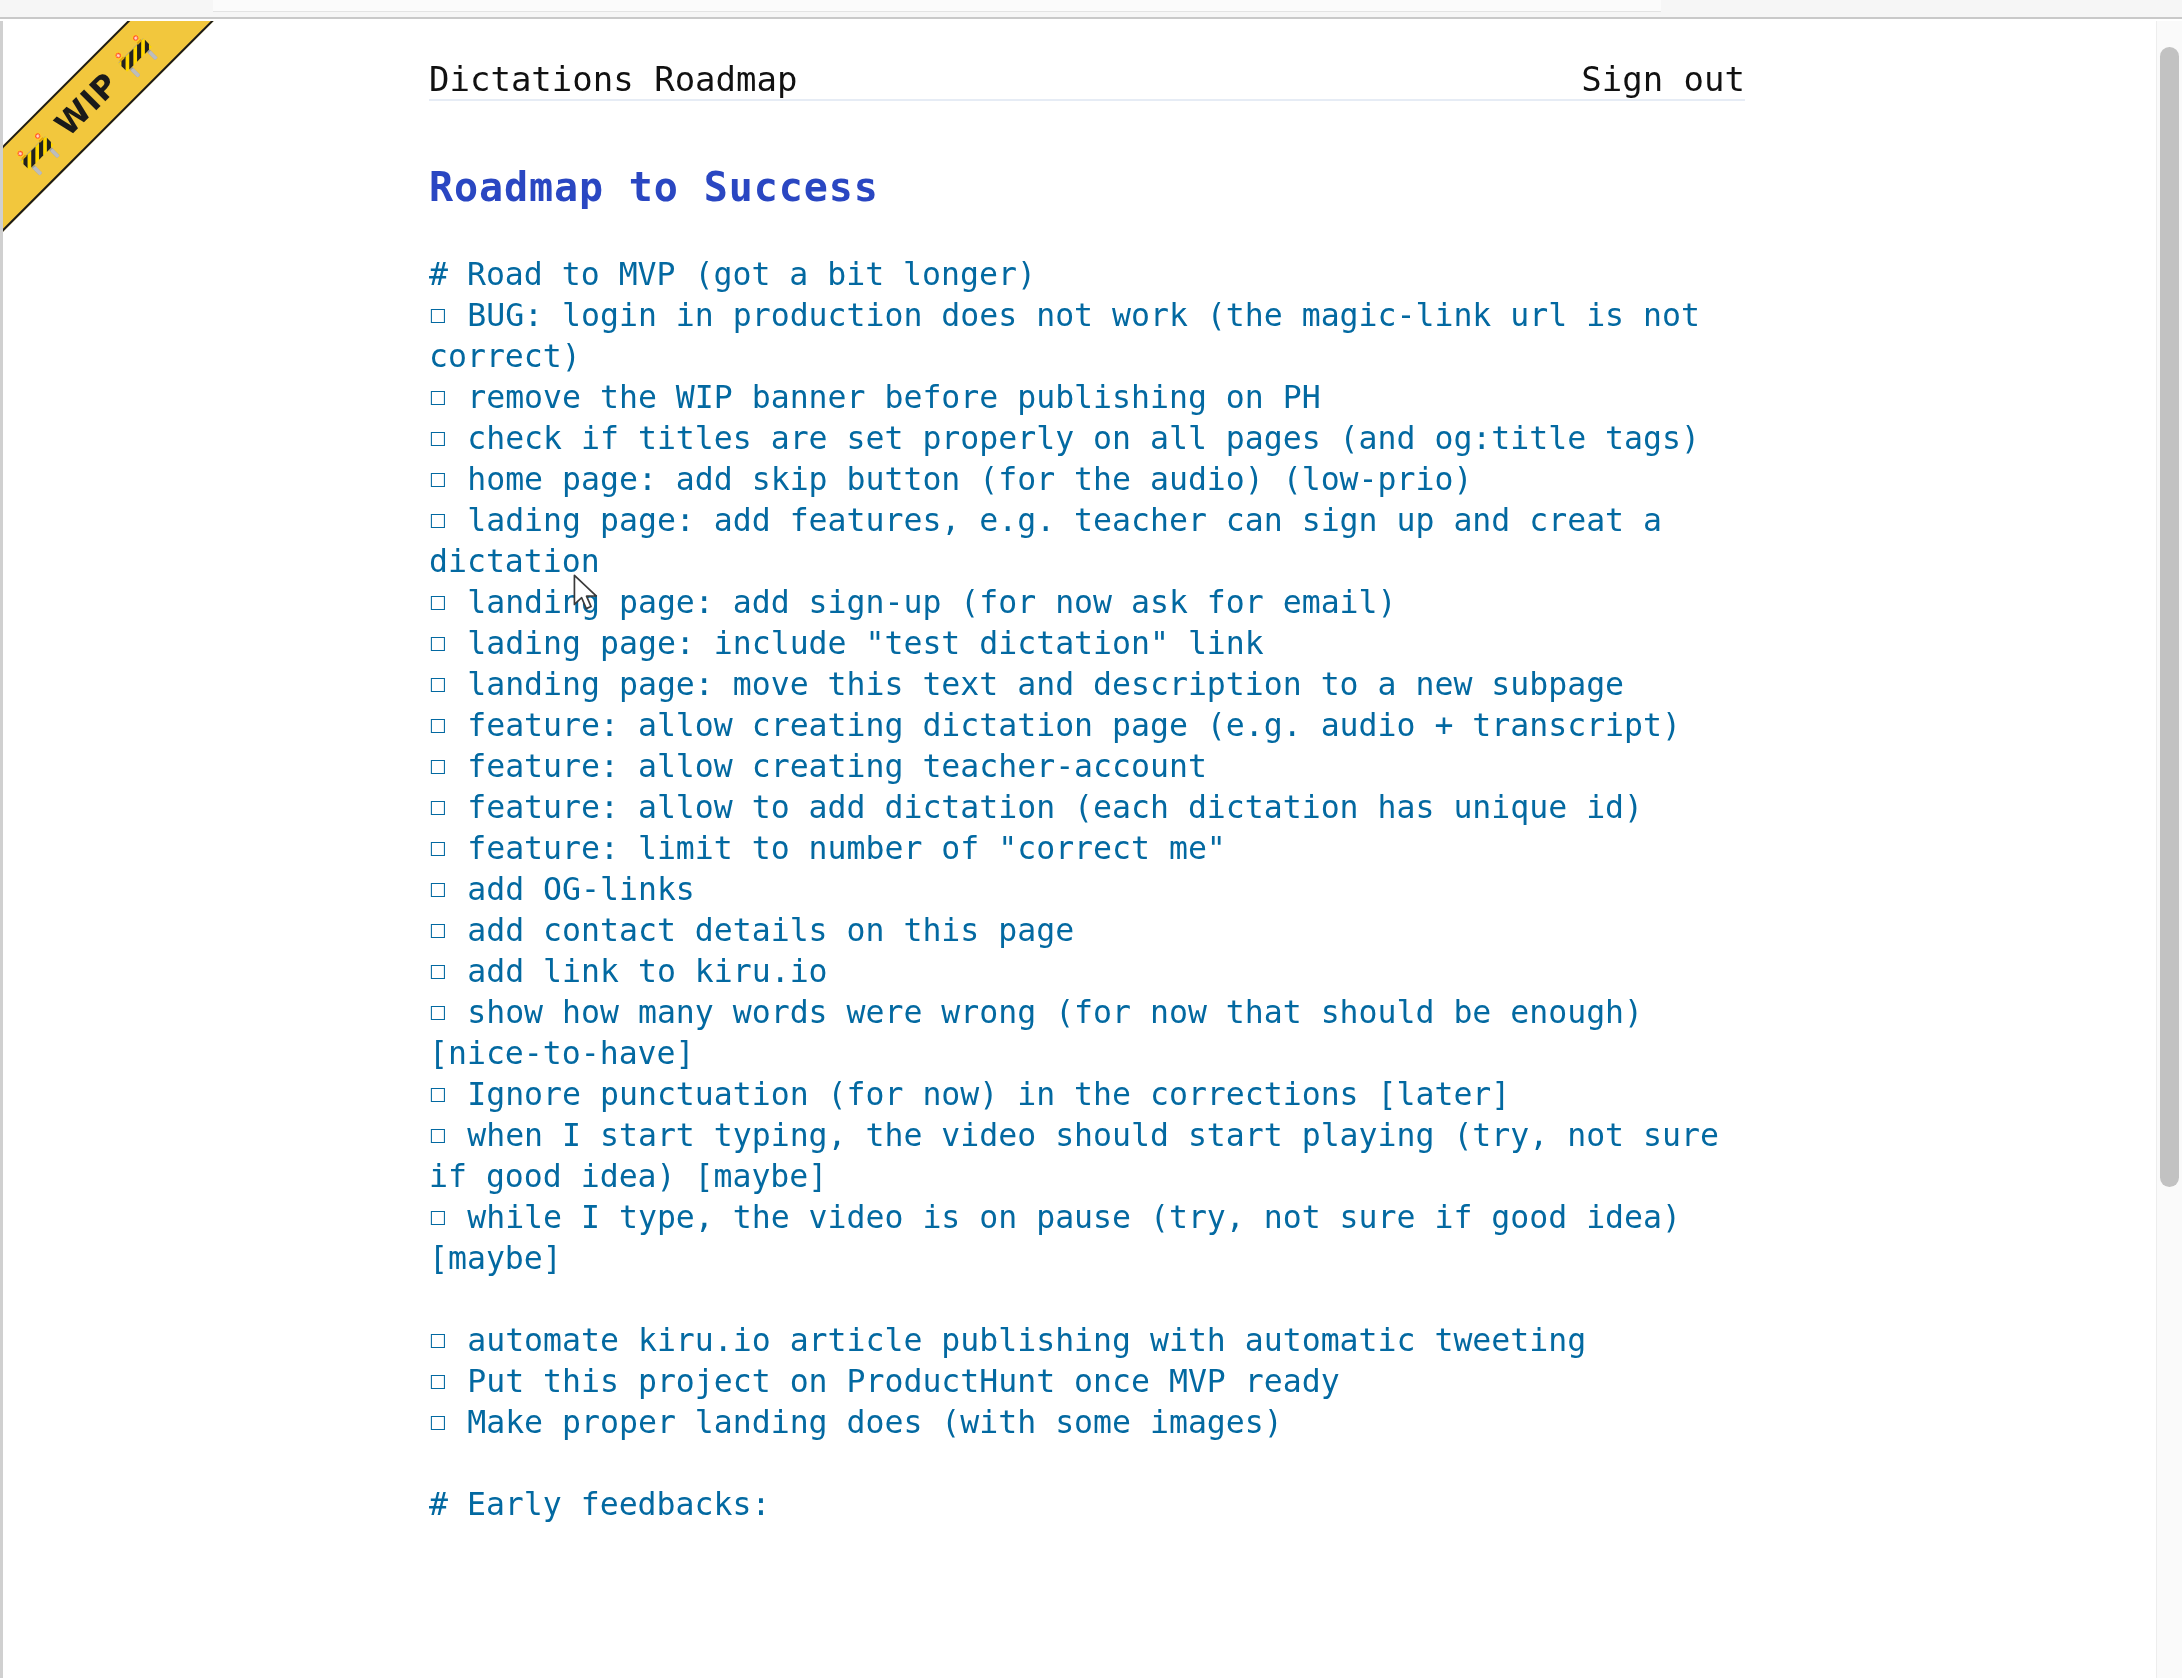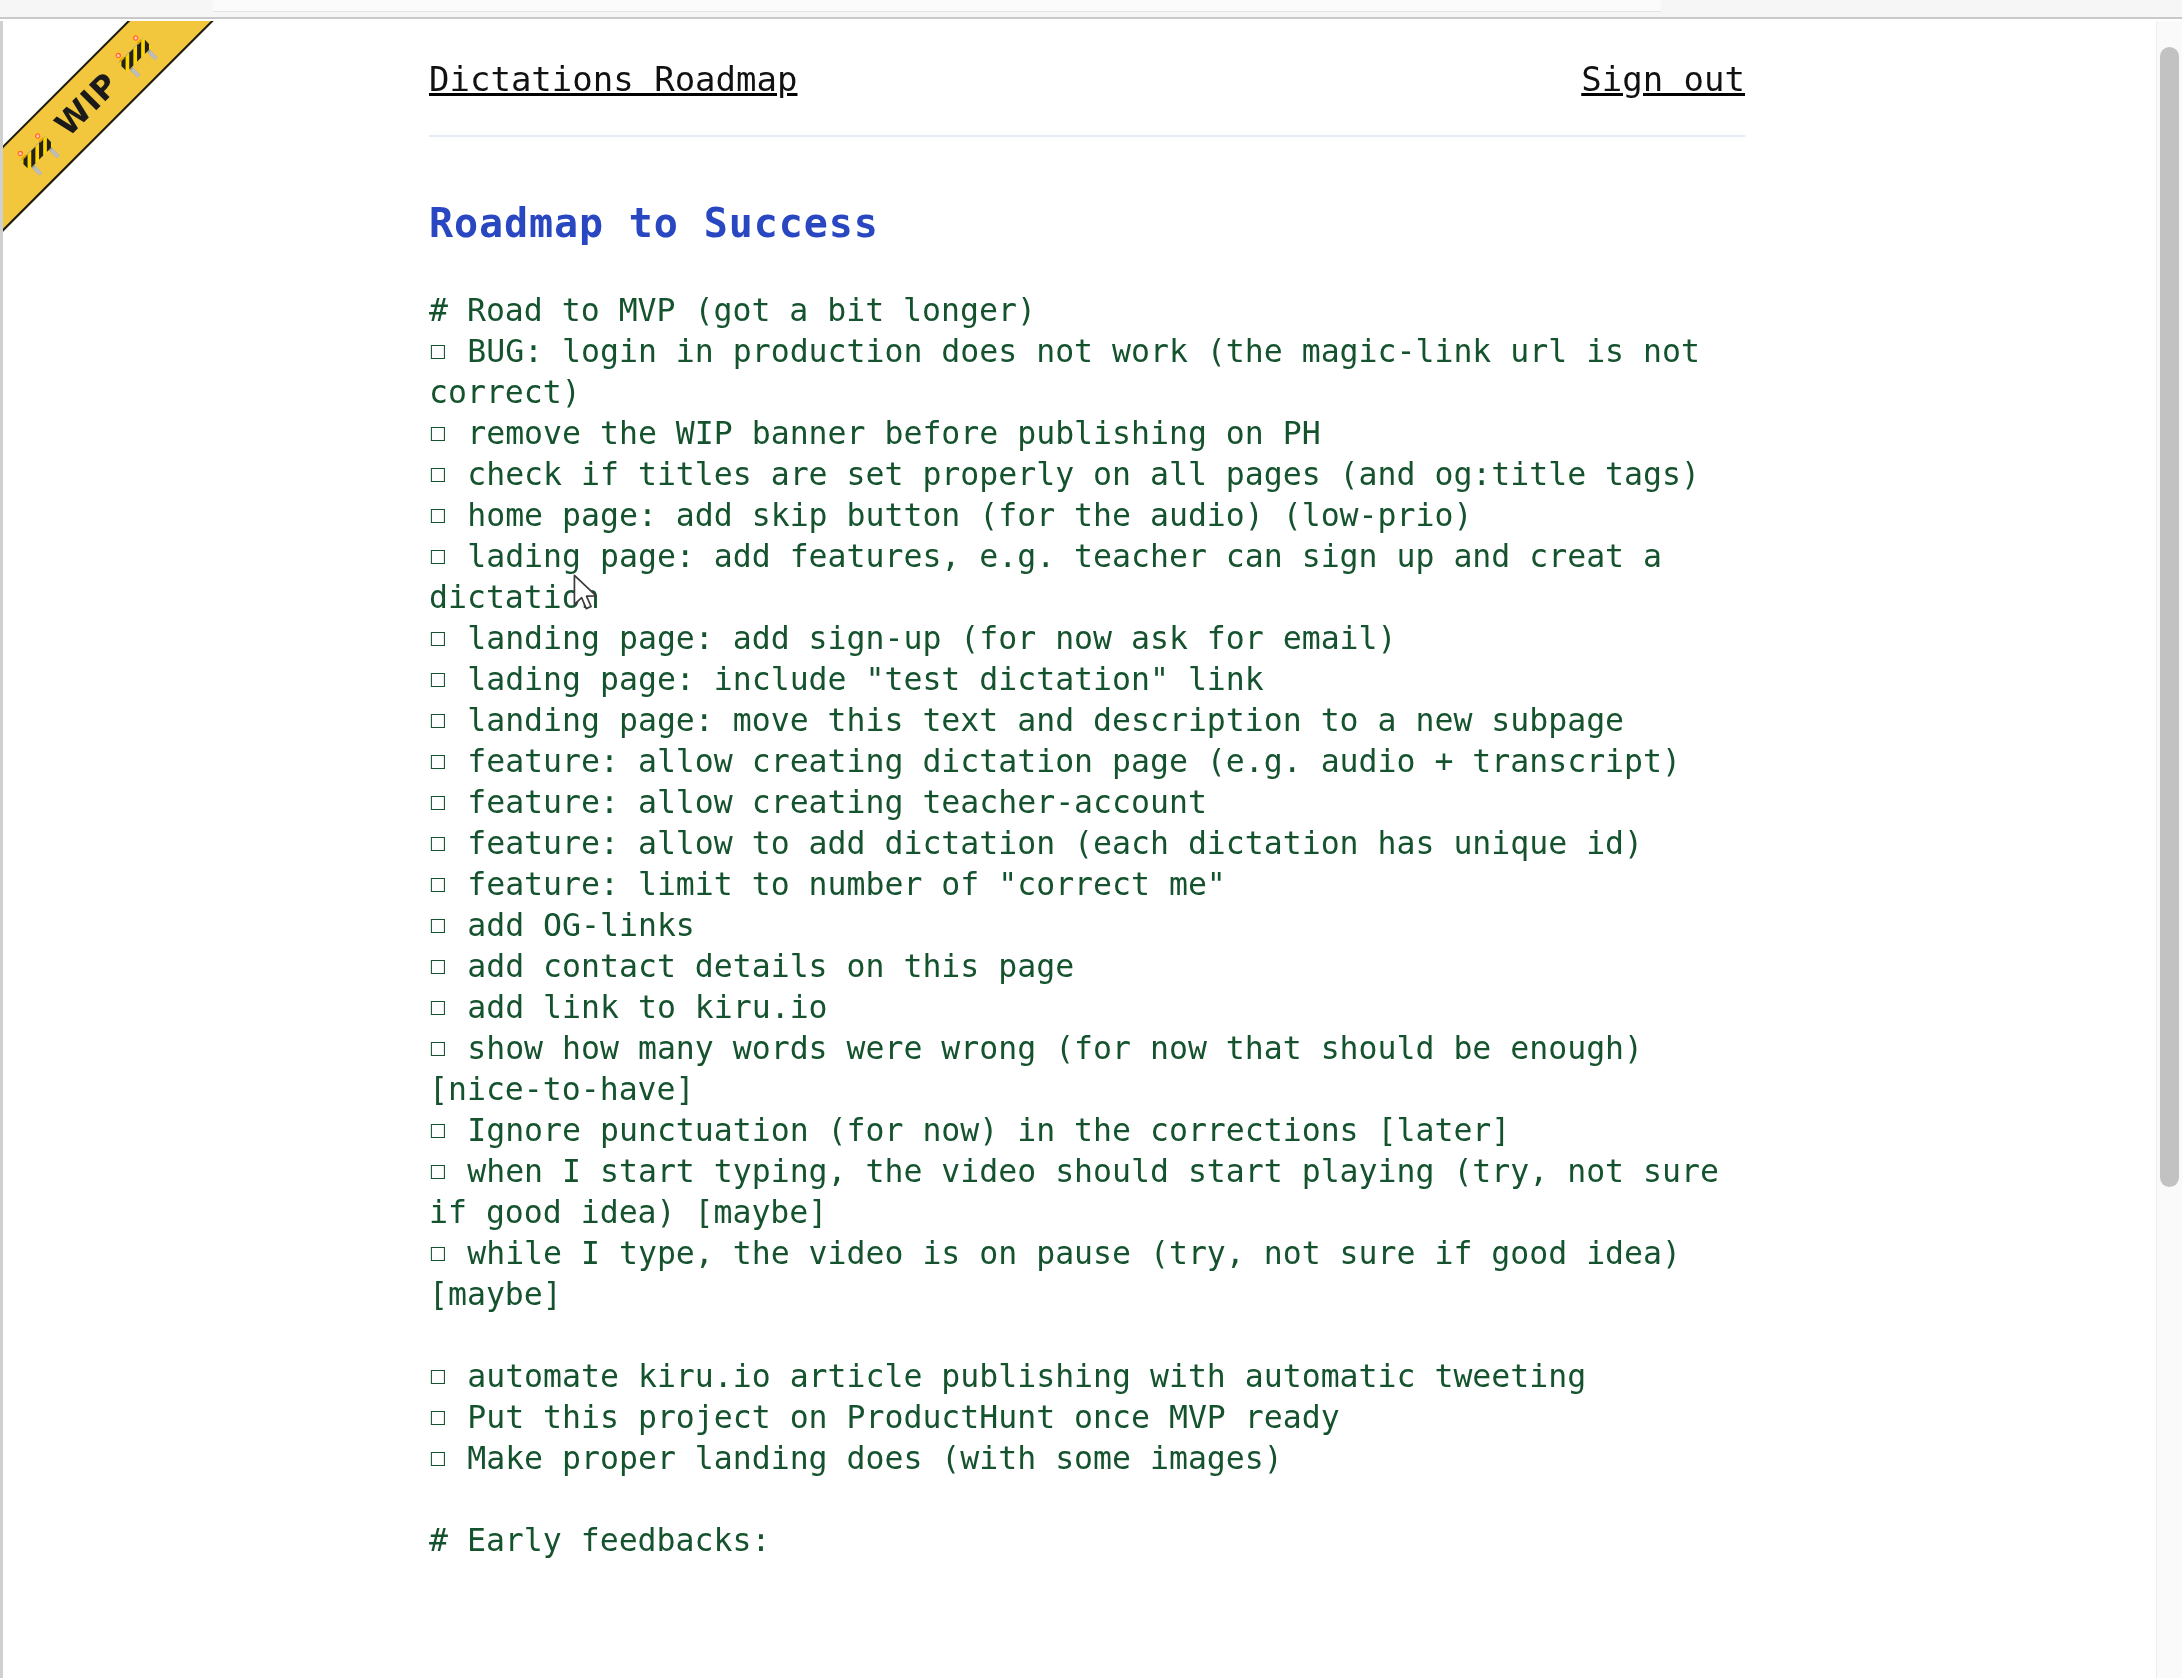--- a/index.html
+++ b/index.html
@@ -70,23 +70,21 @@
     padding-left: 426px;
     padding-top: 38px;
   }
   #page-column { width: 1316px; }
 
   
   #site-header {
     display: flex;
     align-items: baseline;
     justify-content: space-between;
-    padding-bottom: 36px;
     border-bottom: 2.6px solid #e6ecf5;
-    text-decoration: underline;
   }
   #page-title {
     font-size: 34px;
     color: #111111;
     letter-spacing: 0px;
     white-space: nowrap;
   }
   #signout-link {
     font-size: 34px;
     color: #111111;
@@ -102,21 +100,21 @@
     font-weight: bold;
     color: #2a47c2;
     letter-spacing: 0.9px;
   }
 
   
   #roadmap-body {
     margin-top: 44px;
     font-size: 31.5px;
     line-height: 41px;
-    color: #14532d;
+    color: #0369a1;
   }
   .section-heading {
     white-space: pre-wrap;
     word-break: break-word;
   }
   .blank-line { height: 41px; }
   .task-line {
     display: block;
     white-space: pre-wrap;
     word-break: break-word;

